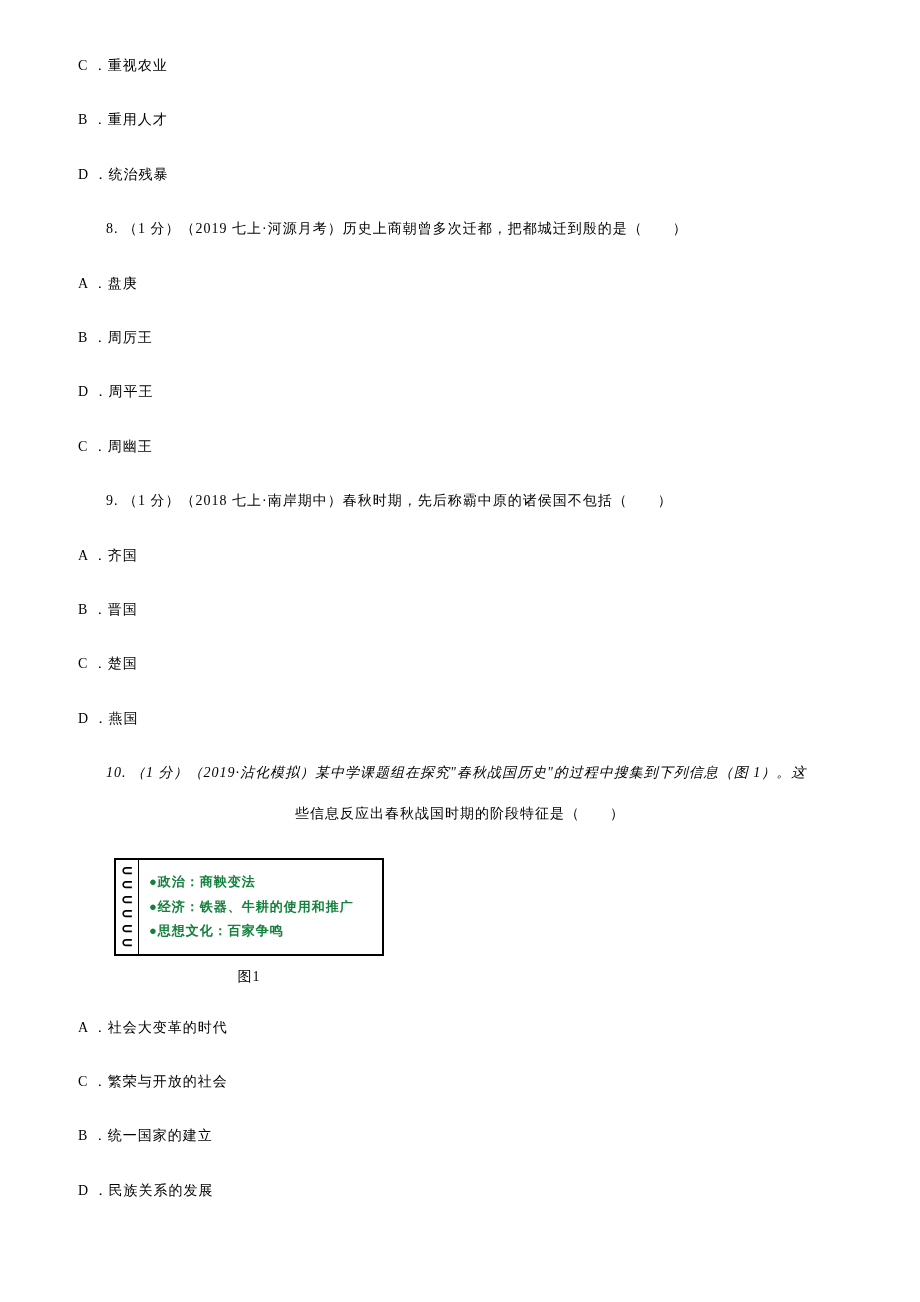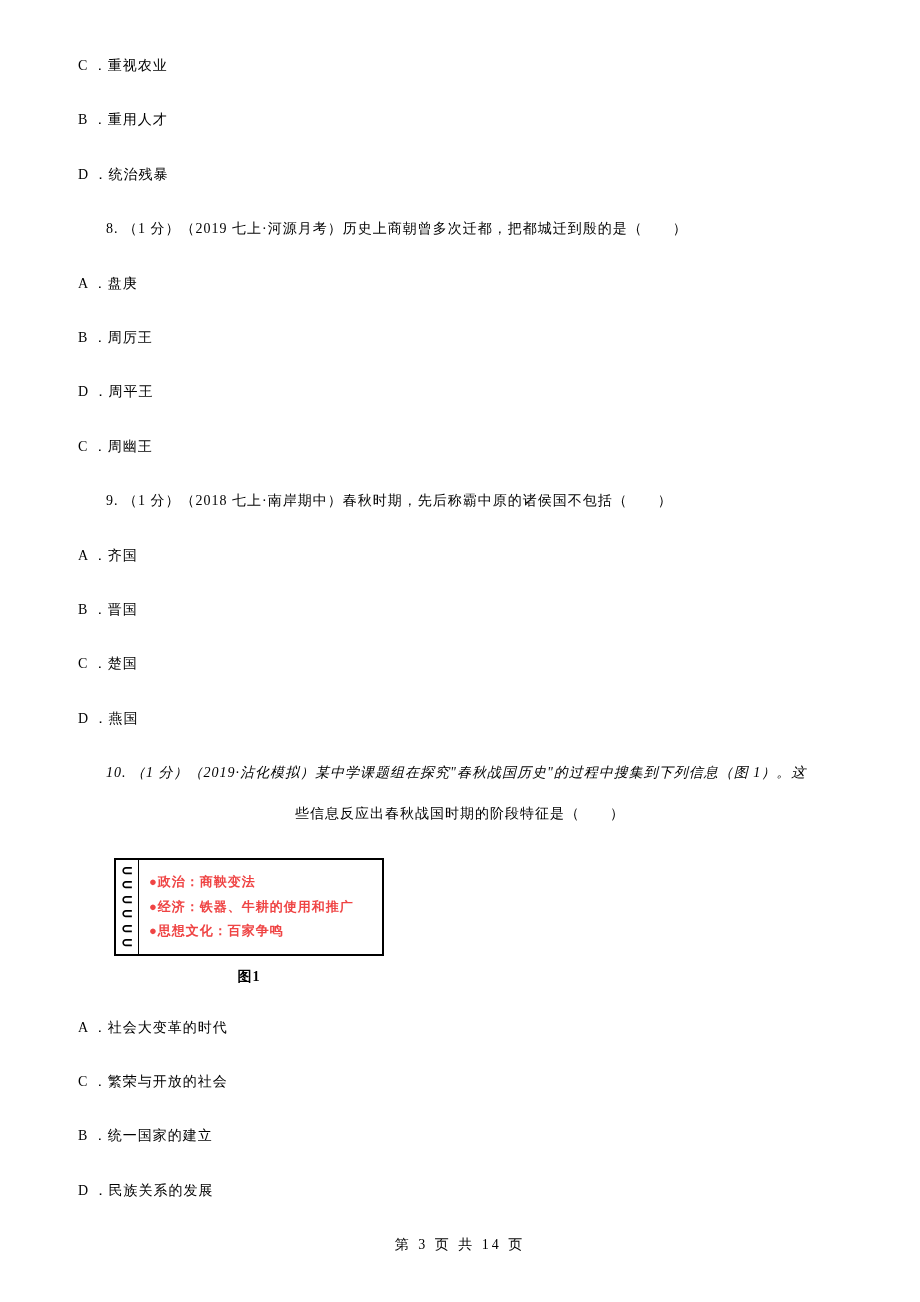--- a/index.html
+++ b/index.html
@@ -58,25 +58,25 @@
   .notebook-content {
     flex: 1;
     padding: 8px 10px;
     font-family: "SimSun", serif;
     font-size: 13px;
   }
   .notebook-content div {
     margin: 4px 0;
     font-weight: bold;
     letter-spacing: 1px;
-    color: #ef4444;
+    color: #15803d;
   }
   .figure-caption {
     text-align: center;
-    font-weight: bold;
+    font-weight: normal;
     width: 270px;
     margin: 4px 0 28px 54px;
     letter-spacing: 1px;
   }
   .footer {
     text-align: center;
     letter-spacing: 3px;
     margin-top: 10px;
   }
 </style>
@@ -121,15 +121,14 @@
       </div>
     </div>
   </div>
   <div class="figure-caption">图1</div>
 
   <div class="option">A ．社会大变革的时代</div>
   <div class="option">C ．繁荣与开放的社会</div>
   <div class="option">B ．统一国家的建立</div>
   <div class="option">D ．民族关系的发展</div>
 
-  <div class="footer">第 3 页 共 14 页</div>
 
 </div>
 
 </body></html>

